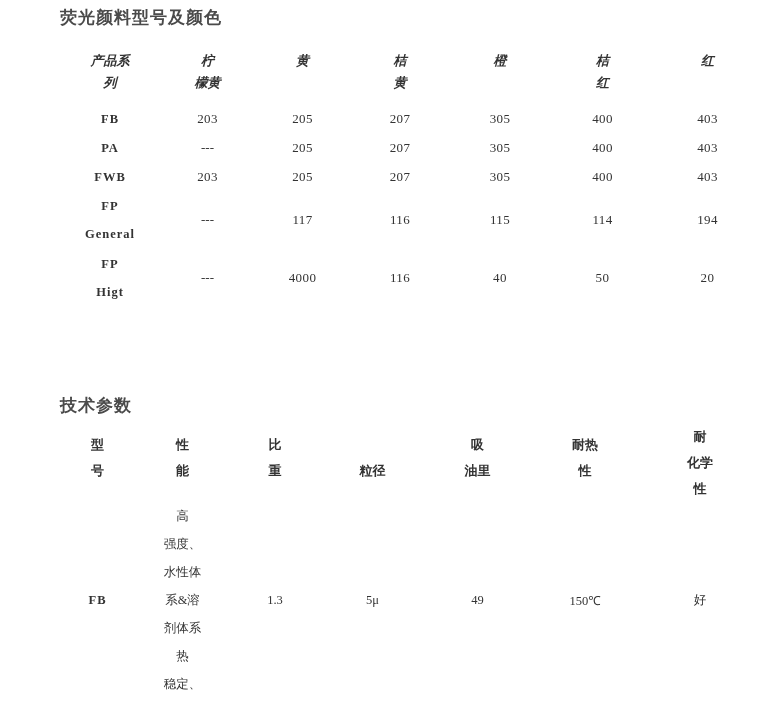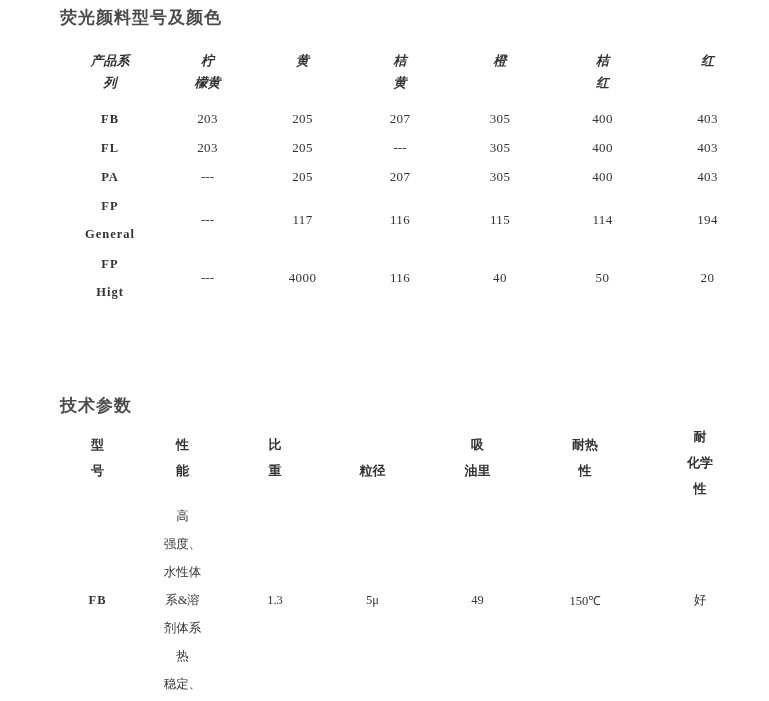--- a/index.html
+++ b/index.html
@@ -177,34 +177,34 @@
           </td>
           <td class="data-cell">203</td>
           <td class="data-cell">205</td>
           <td class="data-cell">207</td>
           <td class="data-cell">305</td>
           <td class="data-cell">400</td>
           <td class="data-cell">403</td>
         </tr>
         <tr>
           <td class="data-cell row-label">
-            <span>FL</span>
-          </td>
-          <td class="data-cell">203</td>
+            <span>PA</span>
+          </td>
+          <td class="data-cell dash">---</td>
           <td class="data-cell">205</td>
-          <td class="data-cell dash">---</td>
+          <td class="data-cell">207</td>
           <td class="data-cell">305</td>
           <td class="data-cell">400</td>
           <td class="data-cell">403</td>
         </tr>
         <tr>
           <td class="data-cell row-label">
-            <span>PA</span>
-          </td>
-          <td class="data-cell dash">---</td>
+            <span>FWB</span>
+          </td>
+          <td class="data-cell">203</td>
           <td class="data-cell">205</td>
           <td class="data-cell">207</td>
           <td class="data-cell">305</td>
           <td class="data-cell">400</td>
           <td class="data-cell">403</td>
         </tr>
         <tr>
           <td class="data-cell row-label" style="height:58px">
             <span>FP</span>
             <span>General</span>

